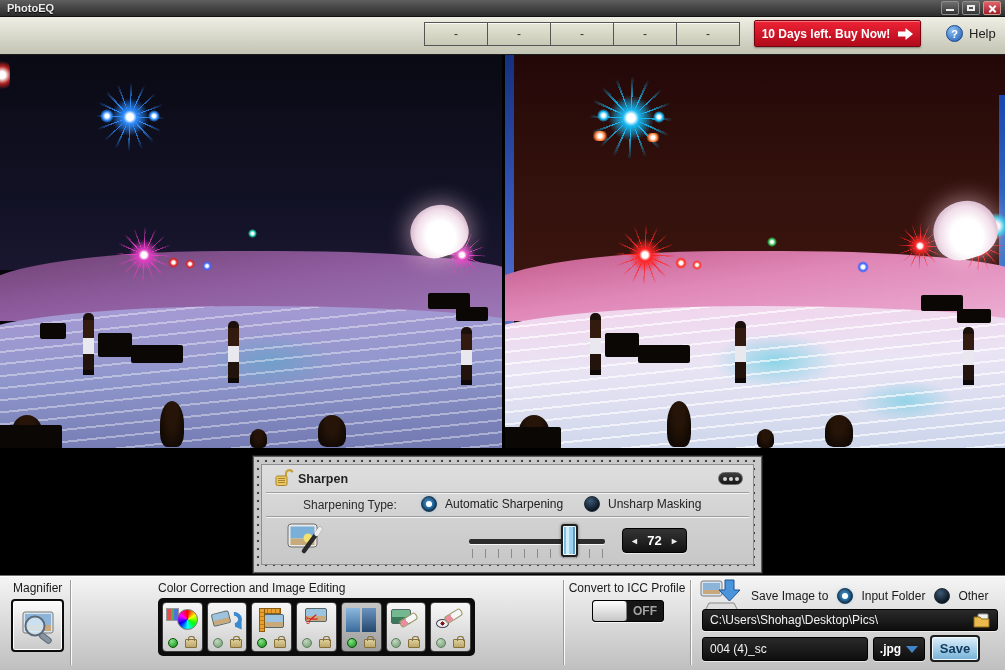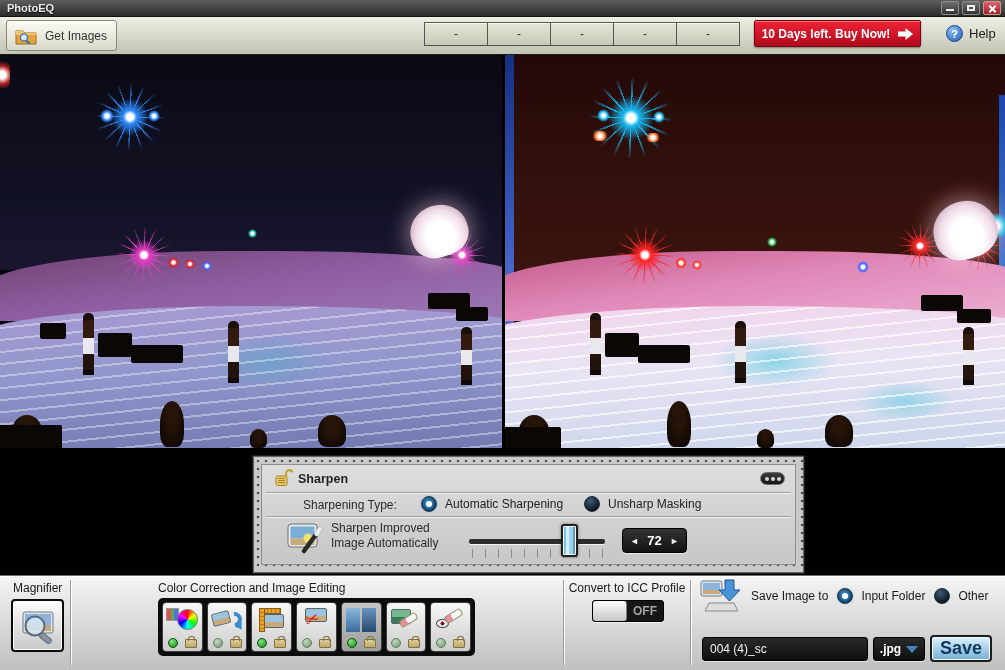--- a/index.html
+++ b/index.html
@@ -64,21 +64,21 @@
 .shell{position:absolute;border-radius:52% 52% 44% 44%;transform:rotate(-18deg);
  background:radial-gradient(ellipse at 50% 62%,#fff 0 35%,#f0dce8 60%,#c09cb4 85%,rgba(0,0,0,0));box-shadow:0 0 20px 4px rgba(255,210,230,.45)}
 .fig{position:absolute;width:11px;border-radius:5px 5px 0 0;
  background:linear-gradient(180deg,#1c100a 0 12%,#321a0e 12% 40%,#e8e8ee 40% 66%,#22140c 66% 92%,#0e0806 92%)}
 .sit{position:absolute;border-radius:50% 50% 30% 30%;background:radial-gradient(ellipse at 50% 25%,#261408 30%,#120a04 75%)}
 .gear{position:absolute;background:#0b0705;border-radius:2px}
 .edgeL{position:absolute;left:0;top:0;bottom:0;width:9px;background:linear-gradient(180deg,#15307e,#3b5cc0 45%,#8893de)}
 .edgeR{position:absolute;right:0;top:40px;bottom:60px;width:6px;background:linear-gradient(180deg,#1a47b0,#5a9ae0)}
 
 
-.panel{position:absolute;left:253px;top:401px;width:551px;height:117px;background-color:#c9c9c9;border:1px solid #5f5f5f;
+.panel{position:absolute;left:253px;top:401px;width:509px;height:117px;background-color:#c9c9c9;border:1px solid #5f5f5f;
  background-image:radial-gradient(circle,#454545 1.1px,rgba(0,0,0,0) 1.6px);background-size:8px 8px;box-shadow:0 0 0 1px #1d1d1d}
 .panel-in{position:absolute;inset:7px;background:linear-gradient(#dedede,#c7c7c7);border:1px solid #8e8e8e}
 .ptitle{position:absolute;left:36px;top:7px;font-weight:bold;color:#1f1f1f;font-size:12.5px}
 .grip{position:absolute;right:10px;top:7px;width:25px;height:13px;border-radius:7px;background:linear-gradient(#3d3d3d,#161616);border:1px solid #6a6a6a;display:flex;align-items:center;justify-content:center;gap:2px}
 .grip i{width:4px;height:4px;border-radius:50%;background:#d6d6d6}
 .phr{position:absolute;left:4px;right:4px;height:2px;border-top:1px solid #9d9d9d;border-bottom:1px solid #f4f4f4}
 .ptype{position:absolute;left:41px;top:33px;color:#2a2a2a}
 .radio{width:16px;height:16px;border-radius:50%;border:1px solid #1d2834;background:radial-gradient(circle at 38% 28%,#3e5a76,#0b1722 72%);position:relative;flex:0 0 auto}
 .radio.sel::after{content:"";position:absolute;left:4px;top:4px;width:6px;height:6px;border-radius:50%;background:#fff;box-shadow:0 0 5px 2.5px #2e9ae8}
 .popt{position:absolute;display:flex;align-items:center;gap:8px;color:#222}
@@ -126,46 +126,37 @@
 .knob{width:34px;height:100%;border-radius:3px;background:linear-gradient(#fdfdfd,#c6c6c6);border-right:1px solid #7e7e7e}
 .tstate{flex:1;display:flex;align-items:center;justify-content:center;color:#a3a3a3;font-weight:bold}
 
 .saveline{position:absolute;left:700px;top:3px;display:flex;align-items:center;gap:9px}
 .sopt{display:flex;align-items:center;gap:8px;color:#1a1a1a}
 .dfield{position:absolute;background:linear-gradient(#2a2a2a,#0e0e0e);border:1px solid #000;border-radius:3px;box-shadow:0 1px 0 rgba(255,255,255,.6);color:#f2f2f2;display:flex;align-items:center;padding:0 7px}
 .pathfield{left:702px;top:33px;width:296px;height:22px}
 .namefield{left:702px;top:61px;width:166px;height:24px}
 .fmt{position:absolute;left:873px;top:61px;width:52px;height:24px;background:linear-gradient(#2a2a2a,#0e0e0e);border:1px solid #000;border-radius:3px;box-shadow:0 1px 0 rgba(255,255,255,.6);color:#fff;font-weight:bold;display:flex;align-items:center;justify-content:center;gap:5px;cursor:pointer}
 .fmt .tri{width:0;height:0;border-left:6px solid transparent;border-right:6px solid transparent;border-top:7px solid #3f85c8}
-.savebtn{position:absolute;left:930px;top:59px;width:62px;height:27px;border:2px solid #1d1d1d;border-radius:4px;background:linear-gradient(#dff0fc,#74b0d6);box-shadow:inset 0 0 0 1px #f4fbff;color:#0f3a5c;font-weight:bold;font-size:18px;display:flex;align-items:center;justify-content:center;cursor:pointer}
+.savebtn{position:absolute;left:930px;top:59px;width:50px;height:27px;border:2px solid #1d1d1d;border-radius:4px;background:linear-gradient(#dff0fc,#74b0d6);box-shadow:inset 0 0 0 1px #f4fbff;color:#0f3a5c;font-weight:bold;font-size:13px;display:flex;align-items:center;justify-content:center;cursor:pointer}
 </style>
 </head>
 <body>
 
 <div class="app">
 
   <div class="titlebar">
     <span class="title">PhotoEQ</span>
     <div class="winbtns">
       <div class="wbtn min"></div>
       <div class="wbtn max"></div>
       <div class="wbtn close"></div>
     </div>
   </div>
 
   <div class="maintb">
-    <div class="getimg">
-      <svg width="22" height="18" viewBox="0 0 22 18">
-          <path fill="#e8a33c" stroke="#9a6a1a" d="M1 4h7l2 2h11v11H1z"></path>
-          <path fill="#f6c468" d="M1 4h7l2 2h11v2H1z"></path>
-          <circle cx="9" cy="10.5" r="3.6" fill="#d6e8f4" stroke="#47749e" stroke-width="1.4"></circle>
-          <rect x="11.6" y="12.4" width="5.4" height="2.4" rx="1.2" transform="rotate(38 11.6 12.4)" fill="#47749e"></rect>
-        </svg>
-      <span>Get Images</span>
-    </div>
     <div class="segments">
       <div class="seg">-</div>
       <div class="seg">-</div>
       <div class="seg">-</div>
       <div class="seg">-</div>
       <div class="seg">-</div>
     </div>
     <div class="buy">
       <span>10 Days left. Buy Now!</span>
       <svg width="15" height="12" viewBox="0 0 15 12">
@@ -269,24 +260,20 @@
         </div>
         <div class="phr" style="top:51px"></div>
         <svg style="position:absolute;left:25px;top:56px" width="38" height="34" viewBox="0 0 38 34">
           <rect x="1" y="3" width="29" height="23" rx="3" fill="#e9e9e9" stroke="#6e6e6e"></rect>
           <rect x="3.5" y="5.5" width="24" height="12" fill="#7ab0d8"></rect>
           <rect x="3.5" y="17.5" width="24" height="6.5" fill="#c8ab7a"></rect>
           <circle cx="21" cy="17" r="4.5" fill="#f2e070"></circle>
           <path d="M33 8 L17 30" stroke="#2a2a2a" stroke-width="4.5" stroke-linecap="round"></path>
           <path d="M33 8 L29.5 12.8" stroke="#ececec" stroke-width="4.5" stroke-linecap="round"></path>
         </svg>
-        <div class="pact">
-          <div>Sharpen Improved</div>
-          <div>Image Automatically</div>
-        </div>
         <div class="strack"></div>
         <div class="ticks"></div>
         <div class="shandle"></div>
         <div class="spin">
           <span class="arr">◄</span>
           <span class="val">72</span>
           <span class="arr">►</span>
         </div>
       </div>
     </div>
@@ -397,20 +384,27 @@
       <span class="seclabel" style="position:static">Save Image to</span>
       <span class="sopt">
         <span class="radio sel"></span>
         <span>Input Folder</span>
       </span>
       <span class="sopt">
         <span class="radio"></span>
         <span>Other</span>
       </span>
     </div>
+    <div class="dfield pathfield">
+      <span>C:\Users\Shohag\Desktop\Pics\</span>
+      <svg style="margin-left:auto" width="17" height="15" viewBox="0 0 17 15">
+        <rect x="5" y="1" width="10" height="9" rx="1" fill="#f2f2f2" stroke="#9a9a9a"></rect>
+        <path d="M1 4h6l1.6 2H16v8H1z" fill="#eaba4e" stroke="#8a6a1a"></path>
+      </svg>
+    </div>
     <div class="dfield namefield">
       <span>004 (4)_sc</span>
     </div>
     <div class="fmt">
       <span>.jpg</span>
       <span class="tri"></span>
     </div>
     <div class="savebtn">
       <span>Save</span>
     </div>

